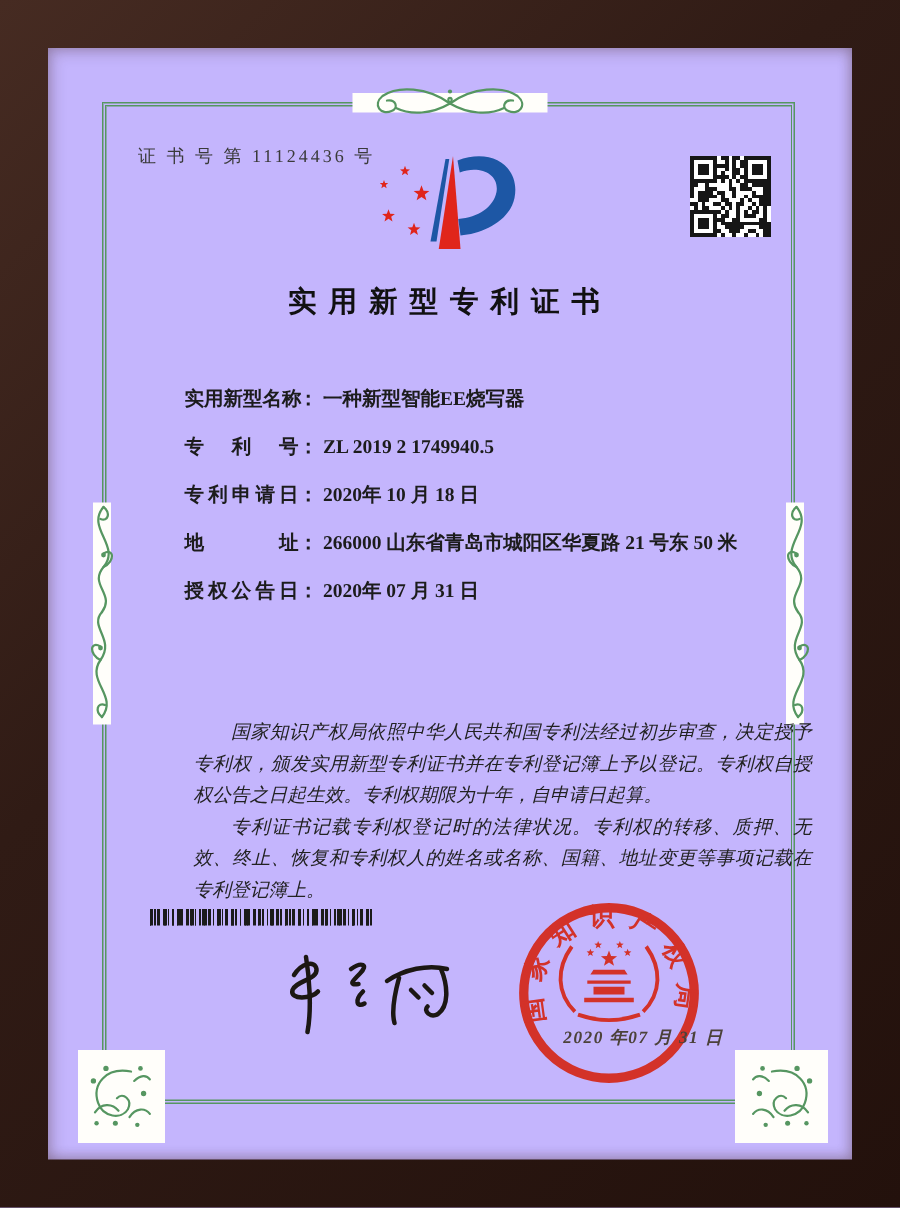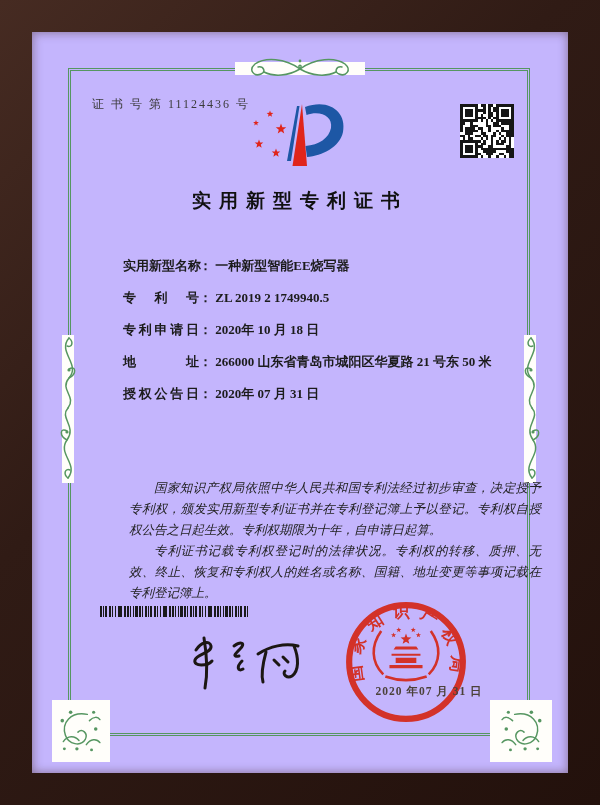--- a/index.html
+++ b/index.html
@@ -68,21 +68,21 @@
     background:
       repeating-linear-gradient(90deg,#1b1b1b 0 1px,transparent 1px 3px),
       repeating-linear-gradient(90deg,#1b1b1b 0 2px,transparent 2px 9px),
       repeating-linear-gradient(90deg,#1b1b1b 0 1px,transparent 1px 5px);
   }
   .signer{position:absolute;left:63px;top:606px;font-size:14px;font-weight:bold;color:#111;line-height:24px;}
   .signature{position:absolute;left:150px;top:598px;}
   .seal{position:absolute;left:312px;top:568px;opacity:.95;}
   .sealdate{
     position:absolute;left:324px;top:652px;width:146px;text-align:center;
-    font-size:11.5px;font-weight:bold;color:#4c423a;letter-spacing:1px;
+    font-size:11.5px;font-weight:bold;color:#4c423a;letter-spacing:1px;font-style:italic;
   }
 </style>
 </head>
 <body>
 
 <div class="frame"></div>
 
 <div class="paper">
 
   <div class="gborder"></div>

